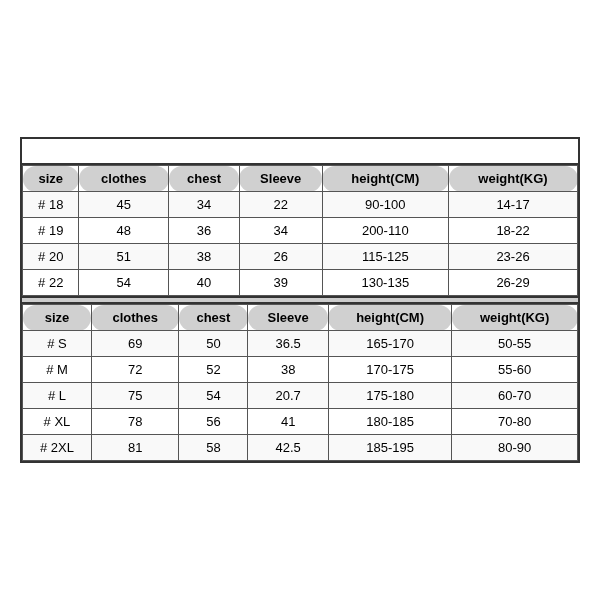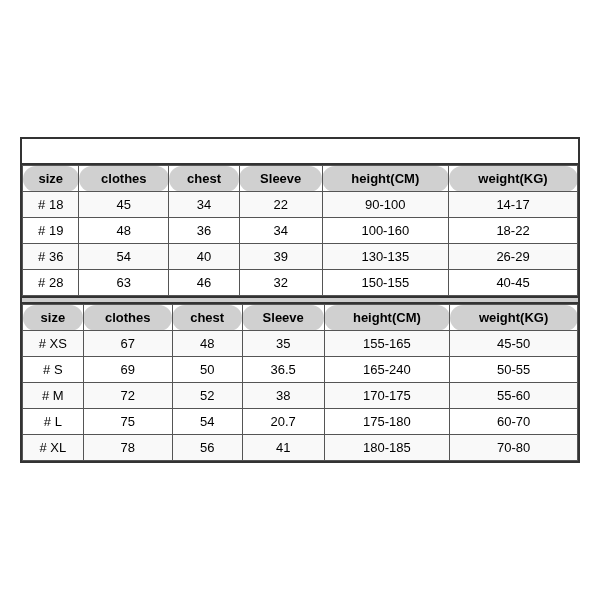--- a/index.html
+++ b/index.html
@@ -82,70 +82,62 @@
           <td>34</td>
           <td>22</td>
           <td>90-100</td>
           <td>14-17</td>
         </tr>
         <tr>
           <td># 19</td>
           <td>48</td>
           <td>36</td>
           <td>34</td>
-          <td>100-160</td>
+          <td>200-110</td>
           <td>18-22</td>
         </tr>
         <tr>
-          <td># 36</td>
+          <td># 20</td>
+          <td>51</td>
+          <td>38</td>
+          <td>26</td>
+          <td>115-125</td>
+          <td>23-26</td>
+        </tr>
+        <tr>
+          <td># 22</td>
           <td>54</td>
           <td>40</td>
           <td>39</td>
           <td>130-135</td>
           <td>26-29</td>
-        </tr>
-        <tr>
-          <td># 28</td>
-          <td>63</td>
-          <td>46</td>
-          <td>32</td>
-          <td>150-155</td>
-          <td>40-45</td>
         </tr>
       </tbody>
   </table>
 
   <div class="section-gap"></div>
 
   <table>
     <thead>
       <tr class="second-table-header">
       <th>size</th>
           <th>clothes</th>
           <th>chest</th>
           <th>Sleeve</th>
           <th>height(CM)</th>
           <th>weight(KG)</th>
         </tr>
     </thead>
     <tbody id="table2-body">
-    <tr>
-          <td># XS</td>
-          <td>67</td>
-          <td>48</td>
-          <td>35</td>
-          <td>155-165</td>
-          <td>45-50</td>
-        </tr>
         <tr>
           <td># S</td>
           <td>69</td>
           <td>50</td>
           <td>36.5</td>
-          <td>165-240</td>
+          <td>165-170</td>
           <td>50-55</td>
         </tr>
         <tr>
           <td># M</td>
           <td>72</td>
           <td>52</td>
           <td>38</td>
           <td>170-175</td>
           <td>55-60</td>
         </tr>
@@ -158,15 +150,23 @@
           <td>60-70</td>
         </tr>
         <tr>
           <td># XL</td>
           <td>78</td>
           <td>56</td>
           <td>41</td>
           <td>180-185</td>
           <td>70-80</td>
         </tr>
+        <tr>
+          <td># 2XL</td>
+          <td>81</td>
+          <td>58</td>
+          <td>42.5</td>
+          <td>185-195</td>
+          <td>80-90</td>
+        </tr>
       </tbody>
   </table>
 </div>
 
 </body></html>

